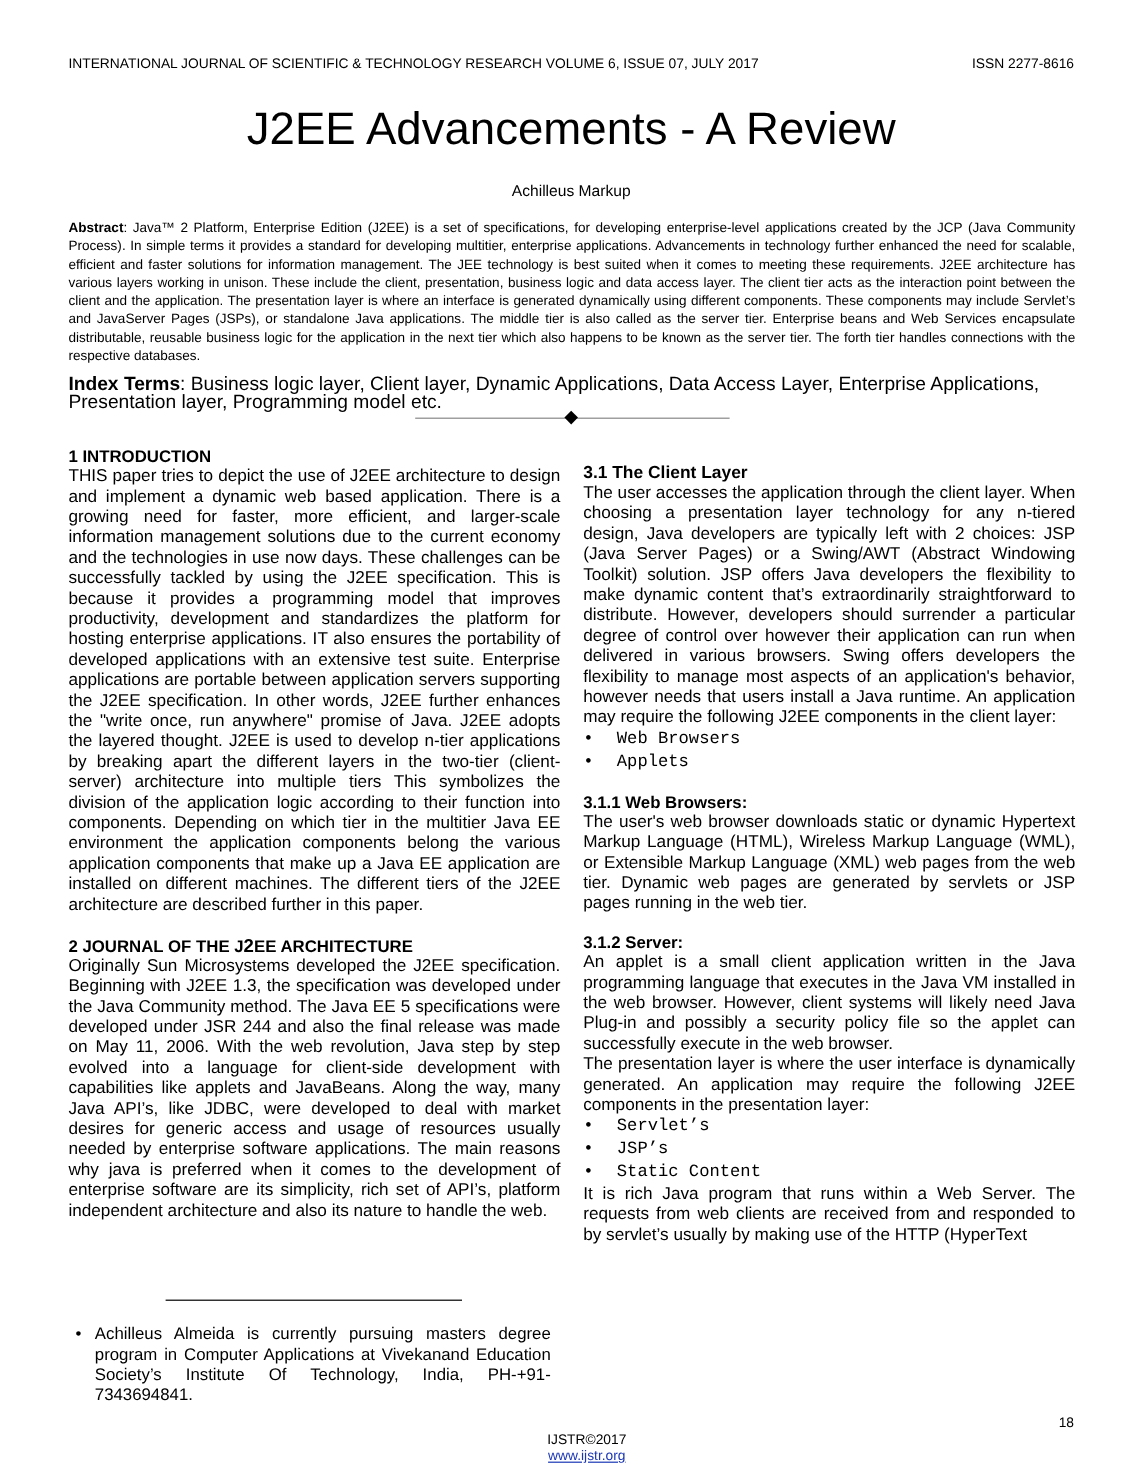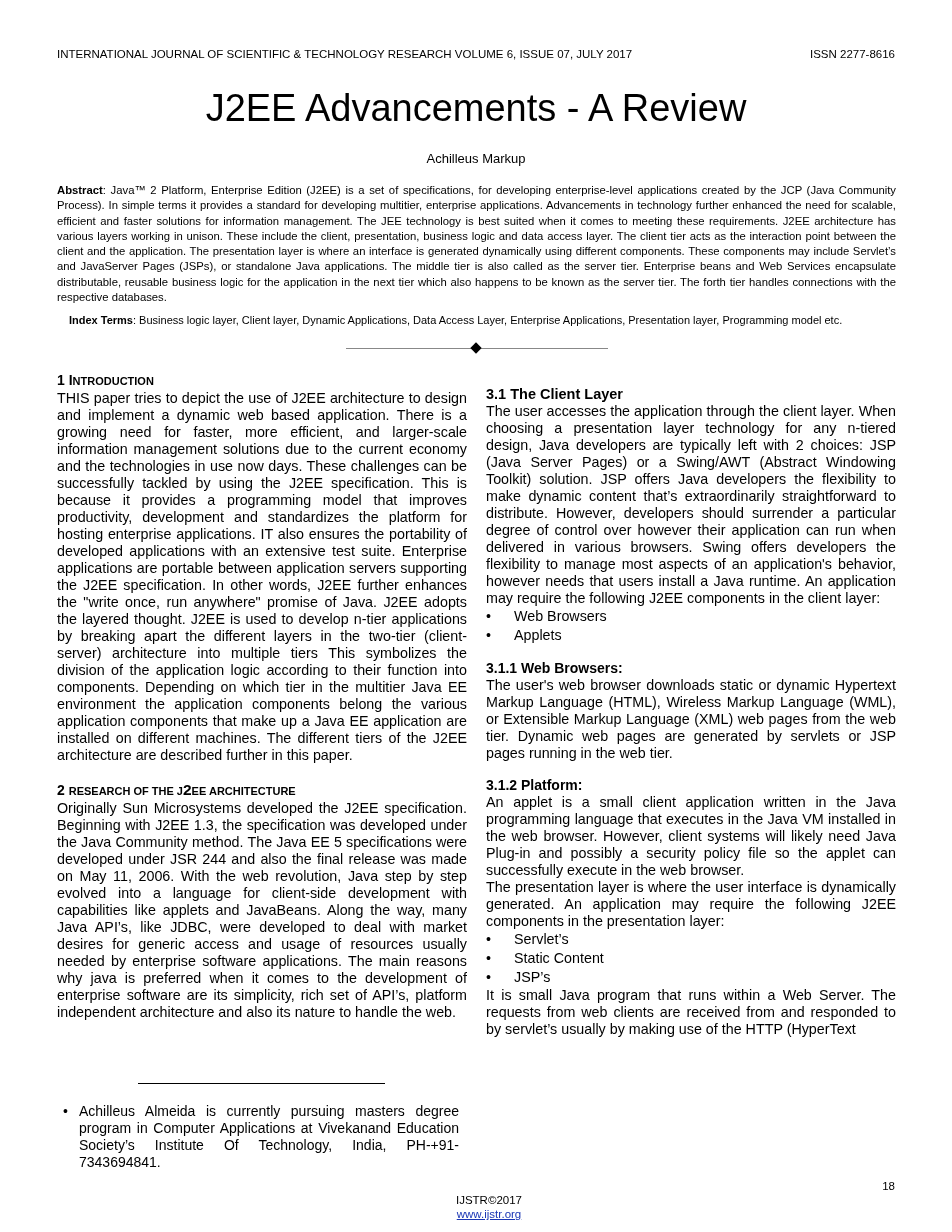--- a/index.html
+++ b/index.html
@@ -1,34 +1,34 @@
 <!DOCTYPE html>
 <html><head>
 <meta charset="utf-8">
 <style>
   html, body { margin: 0; padding: 0; background: #ffffff; }
   body { width: 952px; height: 1232px; position: relative; overflow: hidden; color: #000; font-family: "Liberation Sans", sans-serif; }
   .running-head { position: absolute; top: 48px; left: 57px; right: 57px; font-size: 11.5px; display: flex; justify-content: space-between; letter-spacing: 0; }
   .title { position: absolute; top: 87px; left: 0; right: 0; text-align: center; font-size: 38px; font-weight: normal; }
   .author { position: absolute; top: 151px; left: 0; right: 0; text-align: center; font-size: 13px; }
   .abstract { position: absolute; top: 183px; left: 57px; right: 56px; font-size: 11.3px; line-height: 15.3px; text-align: justify; }
-  .index-terms { position: absolute; top: 313px; left: 57px; right: 56px; font-size: 11px; line-height: 15.3px; margin-left: 12px; }
+  .index-terms { position: absolute; top: 313px; left: 57px; right: 56px; font-size: 16px; line-height: 15.3px; }
   .divider { position: absolute; top: 348px; left: 346px; width: 262px; height: 1px; background: #888; }
   .divider-diamond { position: absolute; top: 344px; left: 472px; width: 8px; height: 8px; background: #000; transform: rotate(45deg); }
   .col { position: absolute; top: 372px; width: 410px; font-size: 14.3px; line-height: 17px; text-align: justify; }
   .col-left { left: 57px; }
   .col-right { left: 486px; }
   .sec-head { font-weight: bold; font-size: 14px; line-height: 17px; }
-  .sec-head .sc { font-size: 11px; }
+  .sec-head .sc { font-size: 14px; }
   .sec-head .big { font-size: 15.5px; }
   .sec-head-large { font-weight: bold; font-size: 17px; line-height: 21px; letter-spacing: 0.3px; text-align: justify; }
   .sub-head { font-weight: bold; font-size: 14.5px; line-height: 18px; margin-top: 12px; }
   .subsub-head { font-weight: bold; font-size: 14px; line-height: 17px; margin-top: 15px; }
   p { margin: 0; }
-  ul.bullets { list-style: none; margin: 0; padding: 0; }
+  ul.bullets { list-style: none; margin: 0; padding: 0; font-family: Liberation Mono, monospace; }
   ul.bullets li { position: relative; padding-left: 28px; line-height: 19px; }
   ul.bullets li::before { content: "\2022"; position: absolute; left: 0; }
   .gap { height: 17px; }
   .footnote-rule { position: absolute; top: 1083px; left: 138px; width: 247px; height: 1px; background: #000; }
   .footnote { position: absolute; top: 1103px; left: 63px; width: 396px; font-size: 14px; line-height: 17px; text-align: justify; }
   .footnote .fn-bullet { position: absolute; left: 0; top: 0; }
   .footnote .fn-text { display: block; margin-left: 16px; }
   .page-number { position: absolute; top: 1180px; right: 57px; font-size: 11.5px; }
   .footer { position: absolute; top: 1193px; left: 0; right: 0; text-align: center; font-size: 11.5px; line-height: 14px; padding-left: 26px; }
   .footer a { color: #1a36b5; text-decoration: underline; }
@@ -57,21 +57,21 @@
 
 <div class="col col-left">
   <div class="sec-head">
     <span>1 </span><span>I</span><span class="sc">NTRODUCTION</span>
   </div>
   <p>THIS paper tries to depict the use of J2EE architecture to design and implement a dynamic web based application. There is a growing need for faster, more efficient, and larger-scale information management solutions due to the current economy and the technologies in use now days. These challenges can be successfully tackled by using the J2EE specification. This is because it provides a programming model that improves productivity, development and standardizes the platform for hosting enterprise applications. IT also ensures the portability of developed applications with an extensive test suite. Enterprise applications are portable between application servers supporting the J2EE specification. In other words, J2EE further enhances the "write once, run anywhere" promise of Java. J2EE adopts the layered thought. J2EE is used to develop n-tier applications by breaking apart the different layers in the two-tier (client-server) architecture into multiple tiers This symbolizes the division of the application logic according to their function into components. Depending on which tier in the multitier Java EE environment the application components belong the various application components that make up a Java EE application are installed on different machines. The different tiers of the J2EE architecture are described further in this paper.</p>
 
   <div class="gap"></div>
 
   <div class="sec-head">
-    <span>2 </span><span class="sc">RESEARCH OF THE J</span><span class="big">2</span><span class="sc">EE ARCHITECTURE</span>
+    <span>2 </span><span class="sc">JOURNAL OF THE J</span><span class="big">2</span><span class="sc">EE ARCHITECTURE</span>
   </div>
   <p>Originally Sun Microsystems developed the J2EE specification. Beginning with J2EE 1.3, the specification was developed under the Java Community method. The Java EE 5 specifications were developed under JSR 244 and also the final release was made on May 11, 2006. With the web revolution, Java step by step evolved into a language for client-side development with capabilities like applets and JavaBeans. Along the way, many Java API’s, like JDBC, were developed to deal with market desires for generic access and usage of resources usually needed by enterprise software applications. The main reasons why java is preferred when it comes to the development of enterprise software are its simplicity, rich set of API’s, platform independent architecture and also its nature to handle the web.</p>
 </div>
 
 <div class="footnote-rule"></div>
 <div class="footnote">
   <span class="fn-bullet">•</span>
   <span class="fn-text">Achilleus Almeida is currently pursuing masters degree program in Computer Applications at Vivekanand Education Society’s Institute Of Technology, India, PH-+91-7343694841.</span>
 </div>
 
@@ -80,31 +80,31 @@
   <div class="sub-head" style="margin-top:13px;">3.1  The Client Layer</div>
   <p>The user accesses the application through the client layer. When choosing a presentation layer technology for any n-tiered design, Java developers are typically left with 2 choices: JSP (Java Server Pages) or a Swing/AWT (Abstract Windowing Toolkit) solution. JSP offers Java developers the flexibility to make dynamic content that’s extraordinarily straightforward to distribute. However, developers should surrender a particular degree of control over however their application can run when delivered in various browsers. Swing offers developers the flexibility to manage most aspects of an application's behavior, however needs that users install a Java runtime. An application may require the following J2EE components in the client layer:</p>
   <ul class="bullets">
     <li>Web Browsers</li>
     <li>Applets</li>
   </ul>
 
   <div class="subsub-head">3.1.1 Web Browsers:</div>
   <p>The user's web browser downloads static or dynamic Hypertext Markup Language (HTML), Wireless Markup Language (WML), or Extensible Markup Language (XML) web pages from the web tier. Dynamic web pages are generated by servlets or JSP pages running in the web tier.</p>
 
-  <div class="subsub-head">3.1.2 Platform:</div>
+  <div class="subsub-head">3.1.2 Server:</div>
   <p>An applet is a small client application written in the Java programming language that executes in the Java VM installed in the web browser. However, client systems will likely need Java Plug-in and possibly a security policy file so the applet can successfully execute in the web browser.</p>
 
   <p>The presentation layer is where the user interface is dynamically generated. An application may require the following J2EE components in the presentation layer:</p>
   <ul class="bullets">
     <li>Servlet’s</li>
+    <li>JSP’s</li>
     <li>Static Content</li>
-    <li>JSP’s</li>
   </ul>
 
-  <p>It is small Java program that runs within a Web Server. The requests from web clients are received from and responded to by servlet’s usually by making use of the HTTP (HyperText</p>
+  <p>It is rich Java program that runs within a Web Server. The requests from web clients are received from and responded to by servlet’s usually by making use of the HTTP (HyperText</p>
 </div>
 
 <div class="page-number">18</div>
 
 <div class="footer">
   <div>IJSTR©2017</div>
   <a style="color: rgb(26, 54, 181);">www.ijstr.org</a>
 </div>
 
 </body></html>

